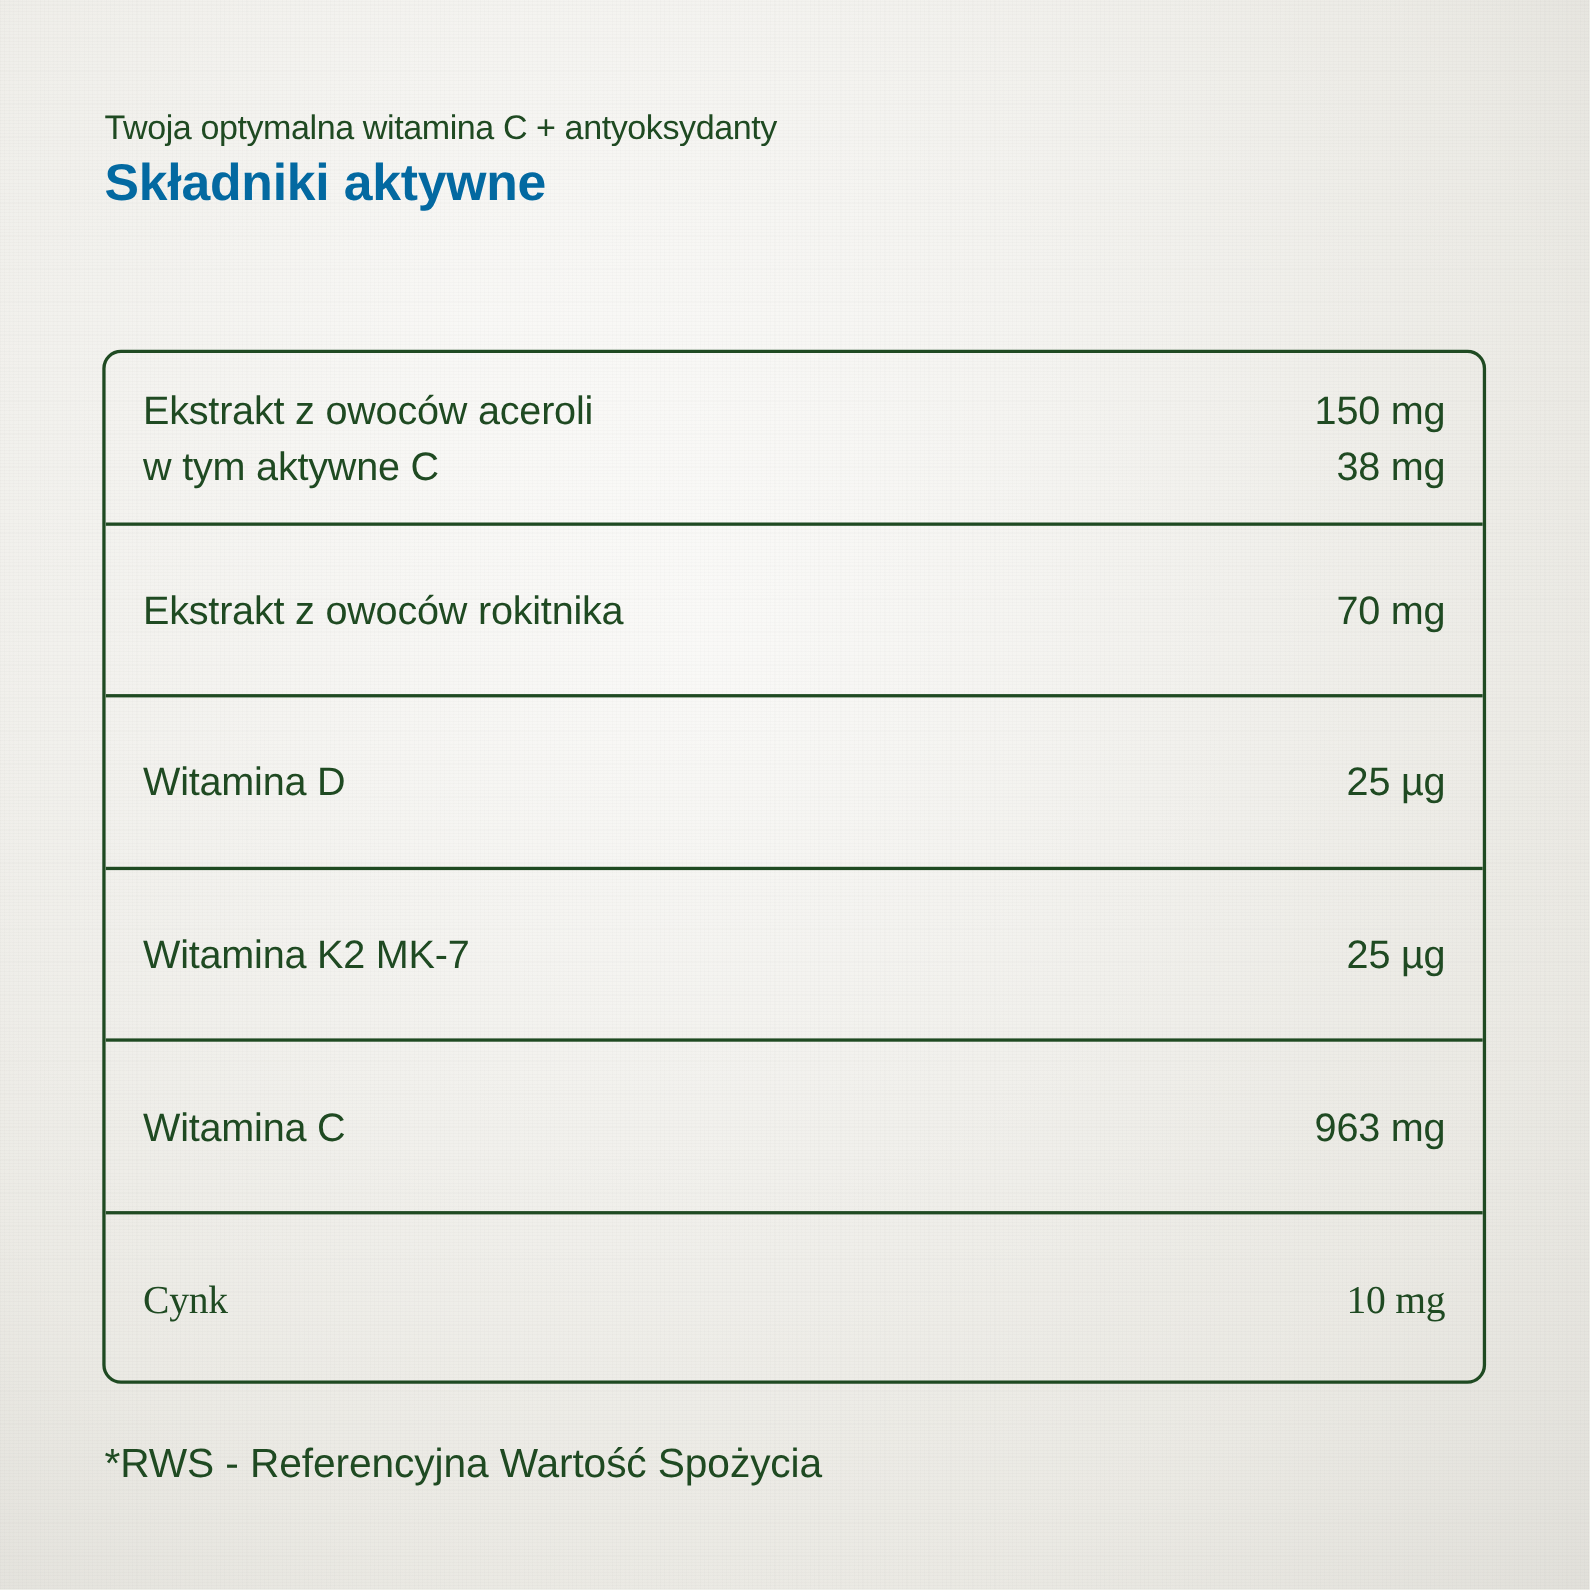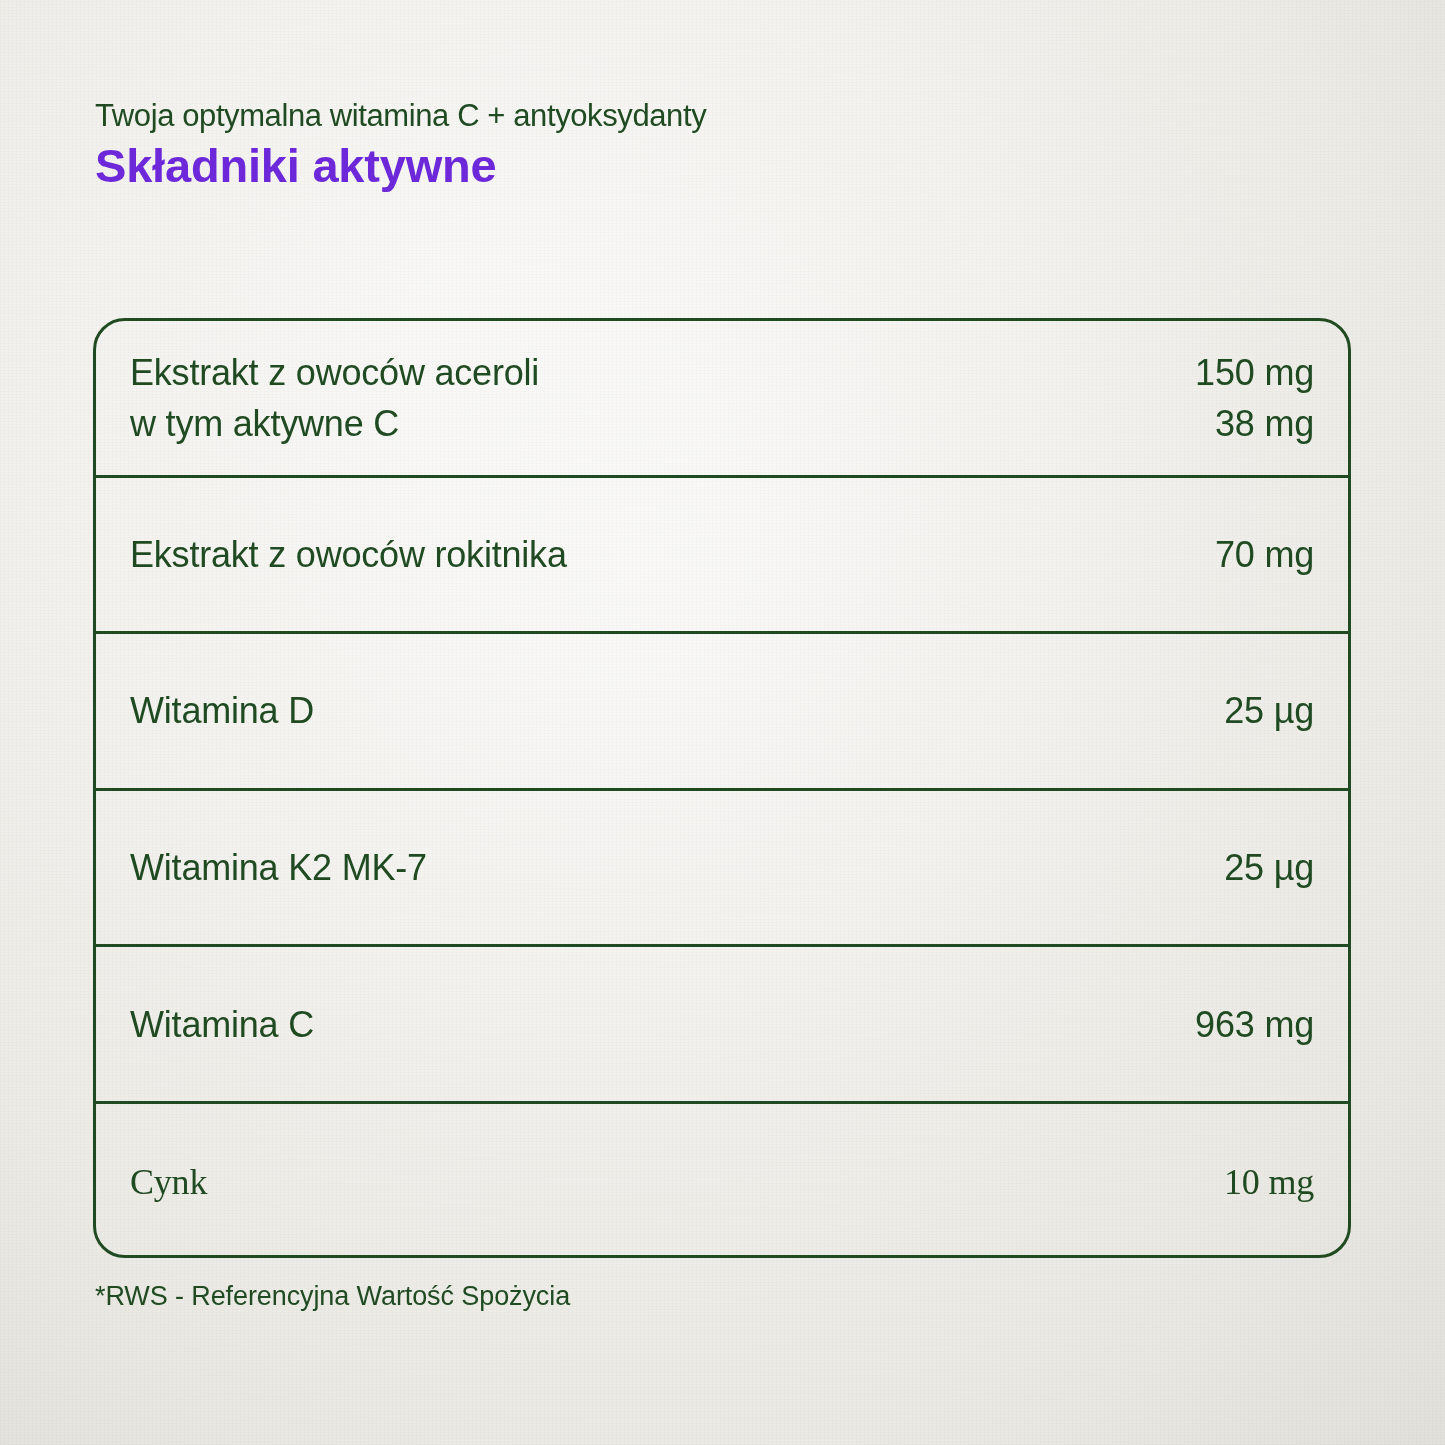--- a/index.html
+++ b/index.html
@@ -50,32 +50,32 @@
     font-weight: 400;
     letter-spacing: -0.4px;
     color: #1f4a22;
     line-height: 1.18;
     white-space: nowrap;
   }
   .title-line2 {
     font-size: 47px;
     font-weight: 700;
     letter-spacing: -0.2px;
-    color: #6d28d9;
+    color: #0369a1;
     line-height: 1.22;
     margin-top: 2px;
   }
   .table-card {
     position: absolute;
     left: 93px;
     top: 318px;
     width: 1258px;
     height: 940px;
     border: 3px solid #1f4a22;
-    border-radius: 32px;
+    border-radius: 17px;
     box-sizing: border-box;
     overflow: hidden;
   }
   .row {
     display: flex;
     align-items: center;
     justify-content: space-between;
     box-sizing: border-box;
     padding: 0 34px 0 34px;
     border-bottom: 3px solid #1f4a22;
@@ -100,22 +100,22 @@
     letter-spacing: -0.2px;
     text-align: right;
     white-space: nowrap;
   }
   .sub-line {
     display: block;
   }
   .footnote {
     position: absolute;
     left: 95px;
-    top: 1281px;
-    font-size: 27px;
+    top: 1310px;
+    font-size: 37px;
     font-weight: 400;
     color: #1f4a22;
     letter-spacing: -0.1px;
   }
 </style>
 </head>
 <body>
 
 <div class="page">
   <div class="paper-texture"></div>

